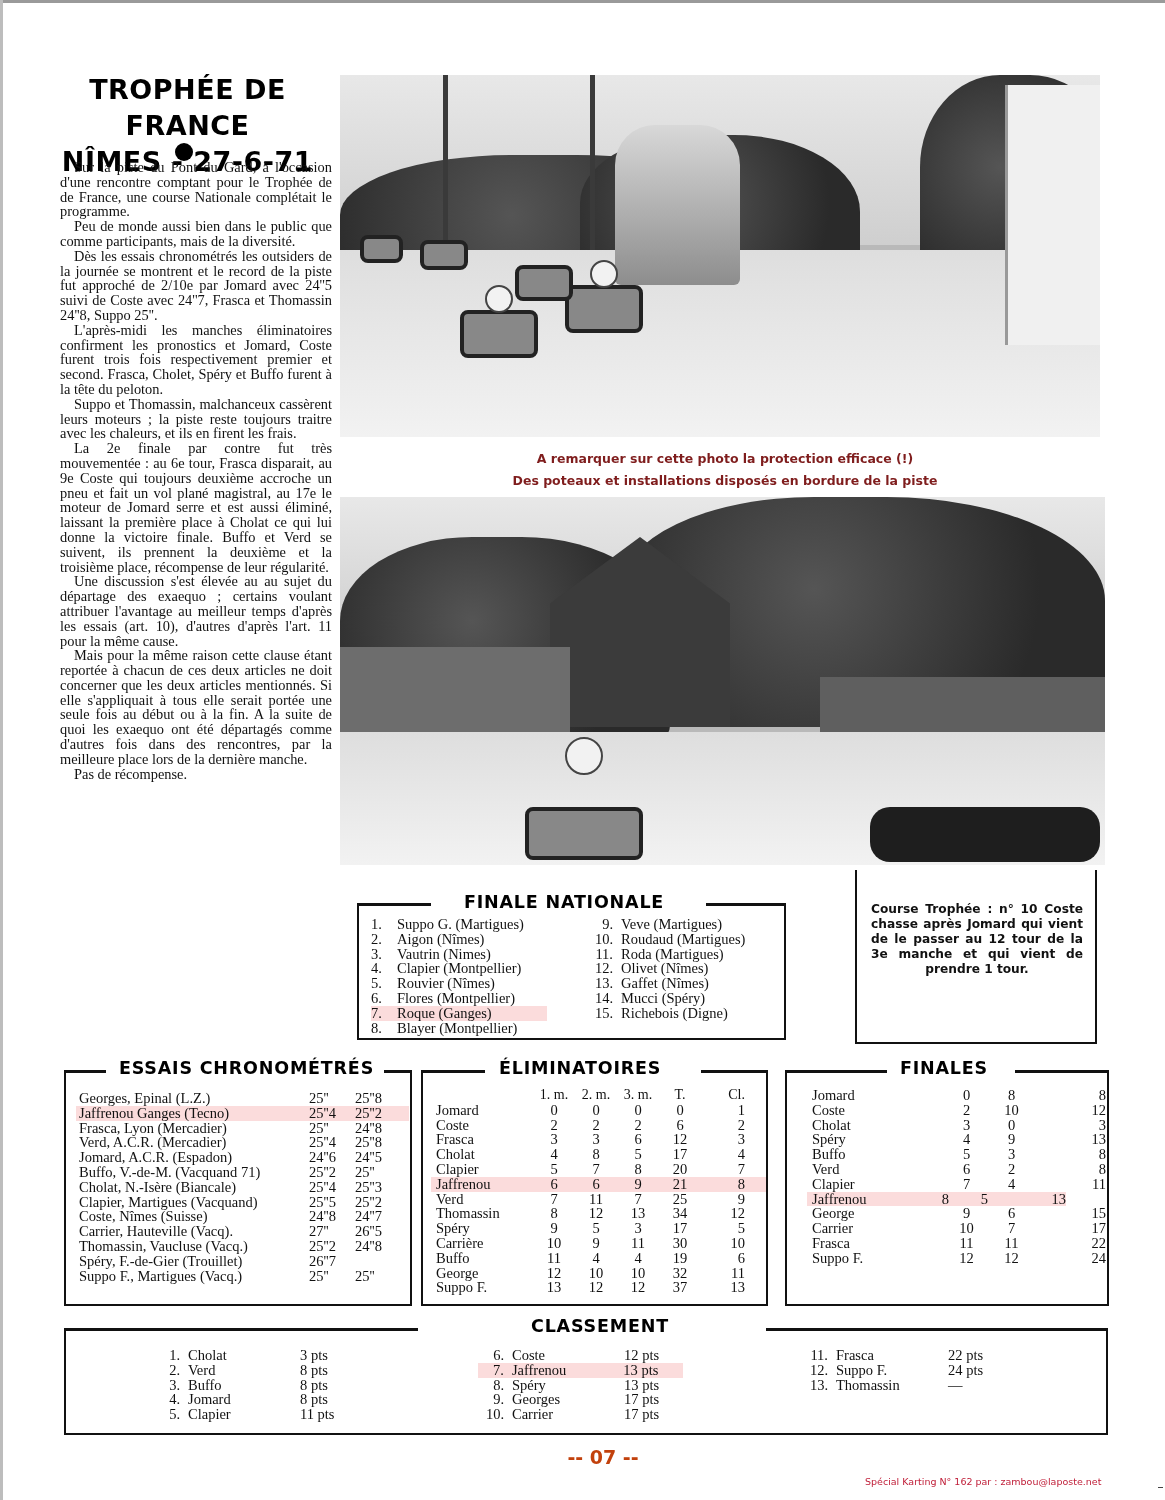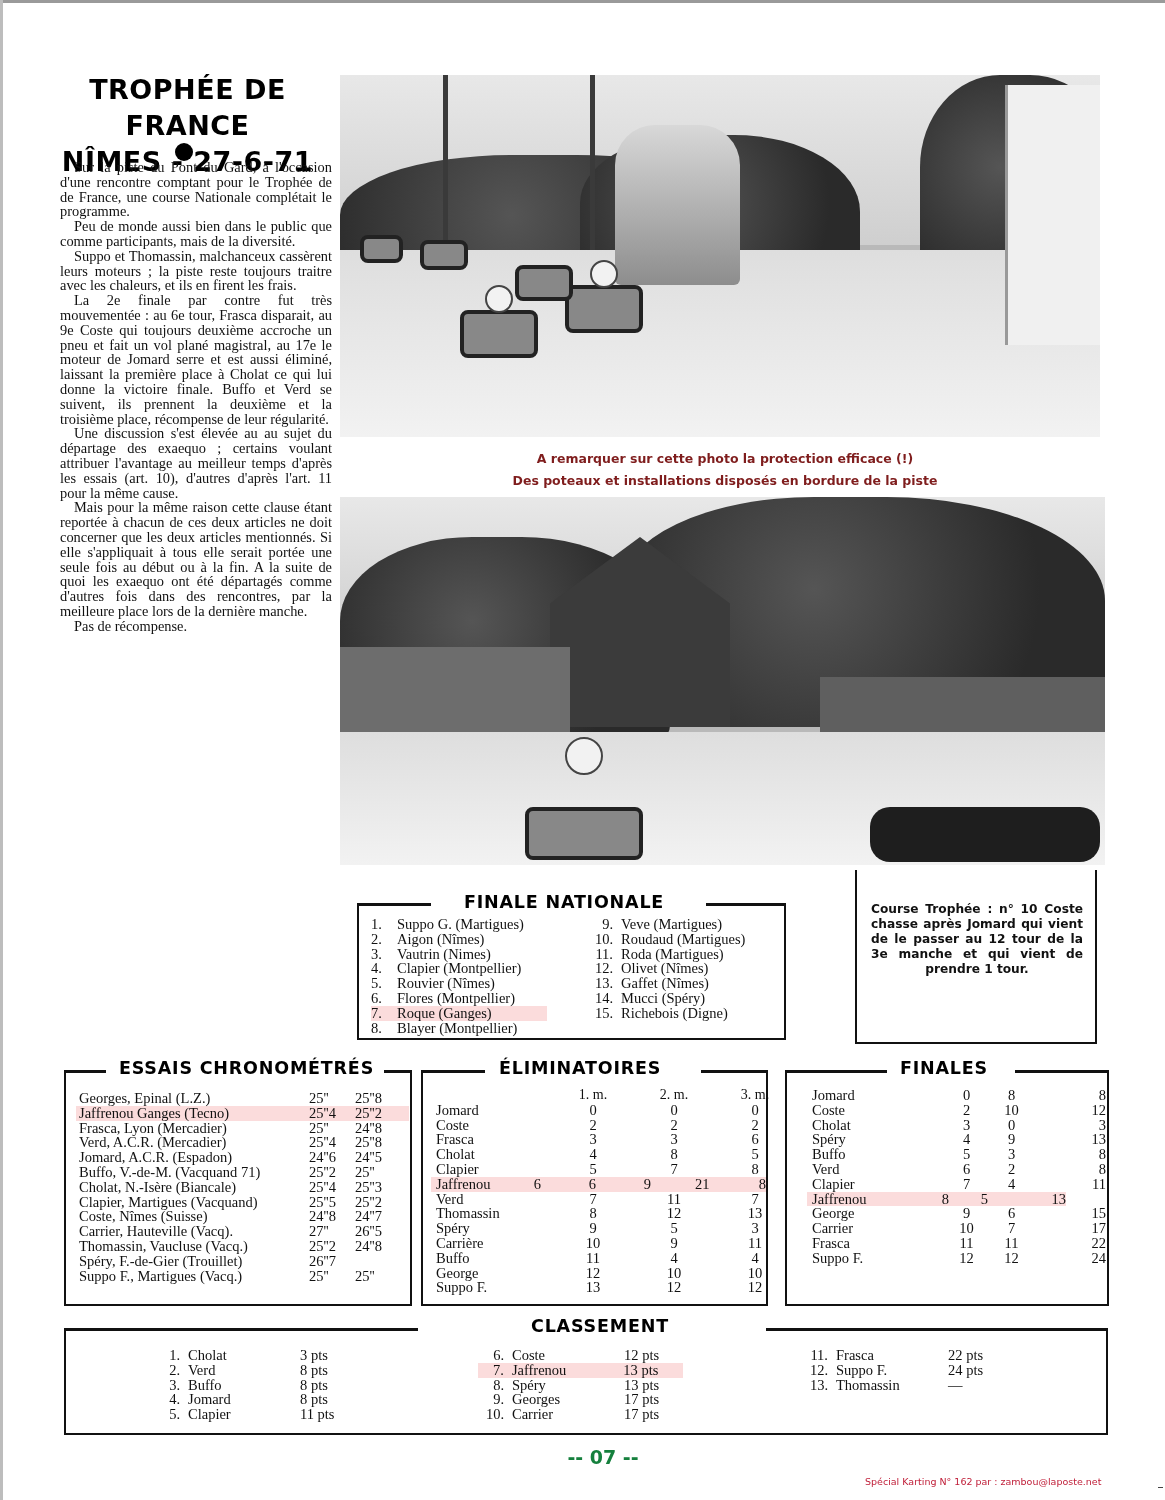--- a/index.html
+++ b/index.html
@@ -88,21 +88,21 @@
   .es-row .nm { width:230px; }
   .es-row .t1 { width:46px; }
   .es-row .t2 { width:50px; }
 
   
   .elim { left:421px; top:1070px; width:343px; height:234px; border-top:none; }
   .elim .line-l { left:0; width:62px; }
   .elim .line-r { right:0; width:65px; }
   .elim .box-title { left:66px; top:-13px; }
   .elim .tbl { left:13px; top:18px; }
-  .el-row { display:flex;gap:39px; }
+  .el-row { display:flex; }
   .el-row .nm { width:97px; }
   .el-row .c { width:42px; text-align:center; }
   .el-row .c.t { width:42px; }
   .el-row .c.cl { width:44px; text-align:right; }
   .el-head .c { font-size:14px; }
 
   
   .fin { left:785px; top:1070px; width:320px; height:234px; border-top:none; }
   .fin .line-l { left:0; width:100px; }
   .fin .line-r { right:0; width:92px; }
@@ -119,21 +119,21 @@
   .cls .line-r { right:0; width:340px; }
   .cls .box-title { left:455px; top:-13px; }
   .cls-col { position:absolute; top:20px; font-family:"Liberation Serif", serif; font-size:14.5px; line-height:14.8px; white-space:nowrap; }
   .cl-row { display:flex; }
   .cl-row .n { width:26px; text-align:right; padding-right:8px; }
   .cl-row .nm { width:112px; }
   .cl-row .p { width:60px; }
 
   .pageno {
     position:absolute; left:548px; top:1446px; width:110px; text-align:center;
-    font-family:"DejaVu Sans", sans-serif; font-weight:bold; font-size:19px; color:#15803d;
+    font-family:"DejaVu Sans", sans-serif; font-weight:bold; font-size:19px; color:#c2410c;
   }
   .footer {
     position:absolute; left:865px; top:1476px;
     font-family:"DejaVu Sans", sans-serif; font-size:9.5px; color:#c0203a; white-space:nowrap;
   }
   .footer-dash { position:absolute; left:1158px; top:1487px; width:5px; height:1px; background:#444; }
 </style>
 </head>
 <body>
 
@@ -142,20 +142,22 @@
 
 <div class="title">
   <div>TROPHÉE DE FRANCE</div>
   <div>NÎMES  - 27-6-71</div>
 </div>
 <div class="bullet"></div>
 
 <div class="article">
   <p>Sur la piste du Pont du Gard, à l'occasion d'une rencontre comptant pour le Trophée de de France, une course Nationale complétait le programme.</p>
   <p>Peu de monde aussi bien dans le public que comme participants, mais de la diversité.</p>
+  <p>Dès les essais chronométrés les outsiders de la journée se montrent et le record de la piste fut approché de 2/10e par Jomard avec 24''5 suivi de Coste avec 24''7, Frasca et Thomassin 24''8, Suppo 25''.</p>
+  <p>L'après-midi les manches éliminatoires confirment les pronostics et Jomard, Coste furent trois fois respectivement premier et second. Frasca, Cholet, Spéry et Buffo furent à la tête du peloton.</p>
   <p>Suppo et Thomassin, malchanceux cassèrent leurs moteurs ; la piste reste toujours traitre avec les chaleurs, et ils en firent les frais.</p>
   <p>La 2e finale par contre fut très mouvementée : au 6e tour, Frasca disparait, au 9e Coste qui toujours deuxième accroche un pneu et fait un vol plané magistral, au 17e le moteur de Jomard serre et est aussi éliminé, laissant la première place à Cholat ce qui lui donne la victoire finale. Buffo et Verd se suivent, ils prennent la deuxième et la troisième place, récompense de leur régularité.</p>
   <p>Une discussion s'est élevée au au sujet du départage des exaequo ; certains voulant attribuer l'avantage au meilleur temps d'après les essais (art. 10), d'autres d'après l'art. 11 pour la même cause.</p>
   <p>Mais pour la même raison cette clause étant reportée à chacun de ces deux articles ne doit concerner que les deux articles mentionnés. Si elle s'appliquait à tous elle serait portée une seule fois au début ou à la fin. A la suite de quoi les exaequo ont été départagés comme d'autres fois dans des rencontres, par la meilleure place lors de la dernière manche.</p>
   <p>Pas de récompense.</p>
 </div>
 
 <div class="photo photo1" title="Karts au départ sur la piste, bus et spectateurs en bordure">
   <div class="sky" style="height:170px;"></div>
   <div class="trees" style="left:0;top:80px;width:430px;height:150px;"></div>

